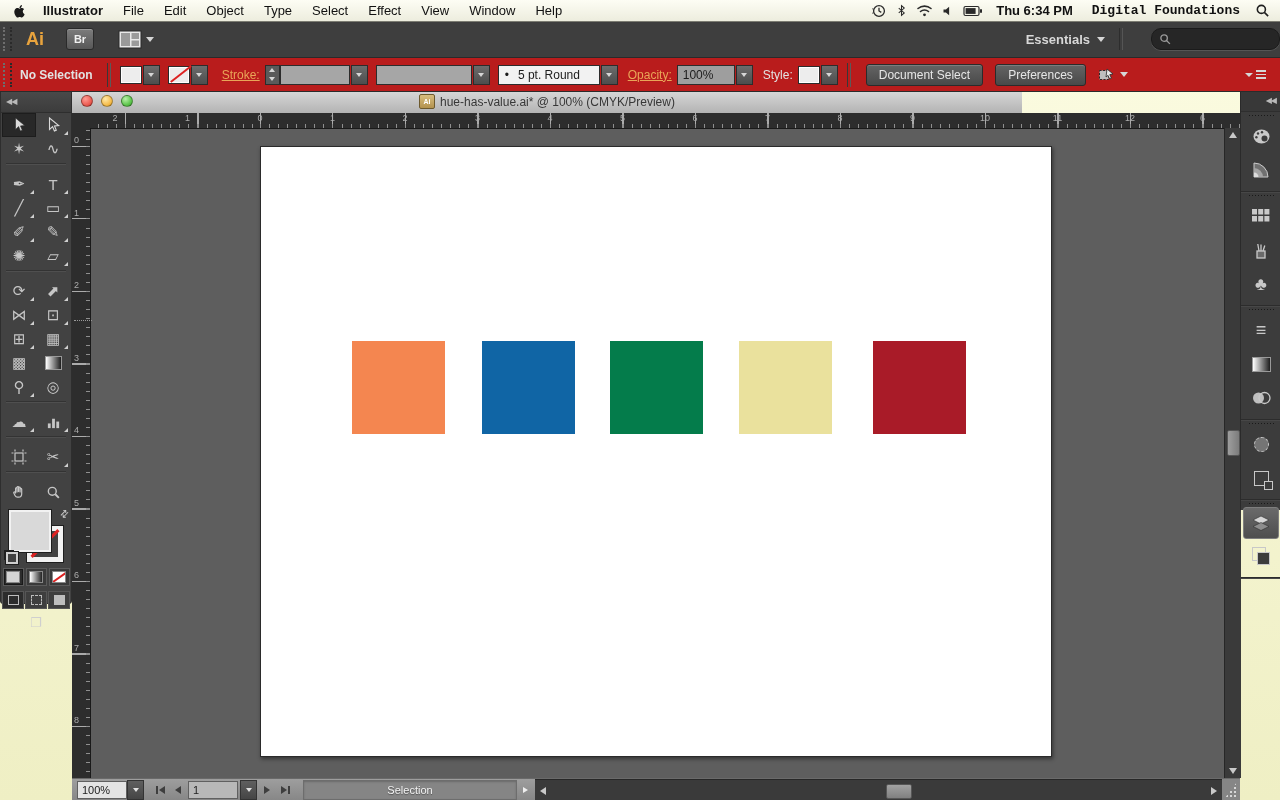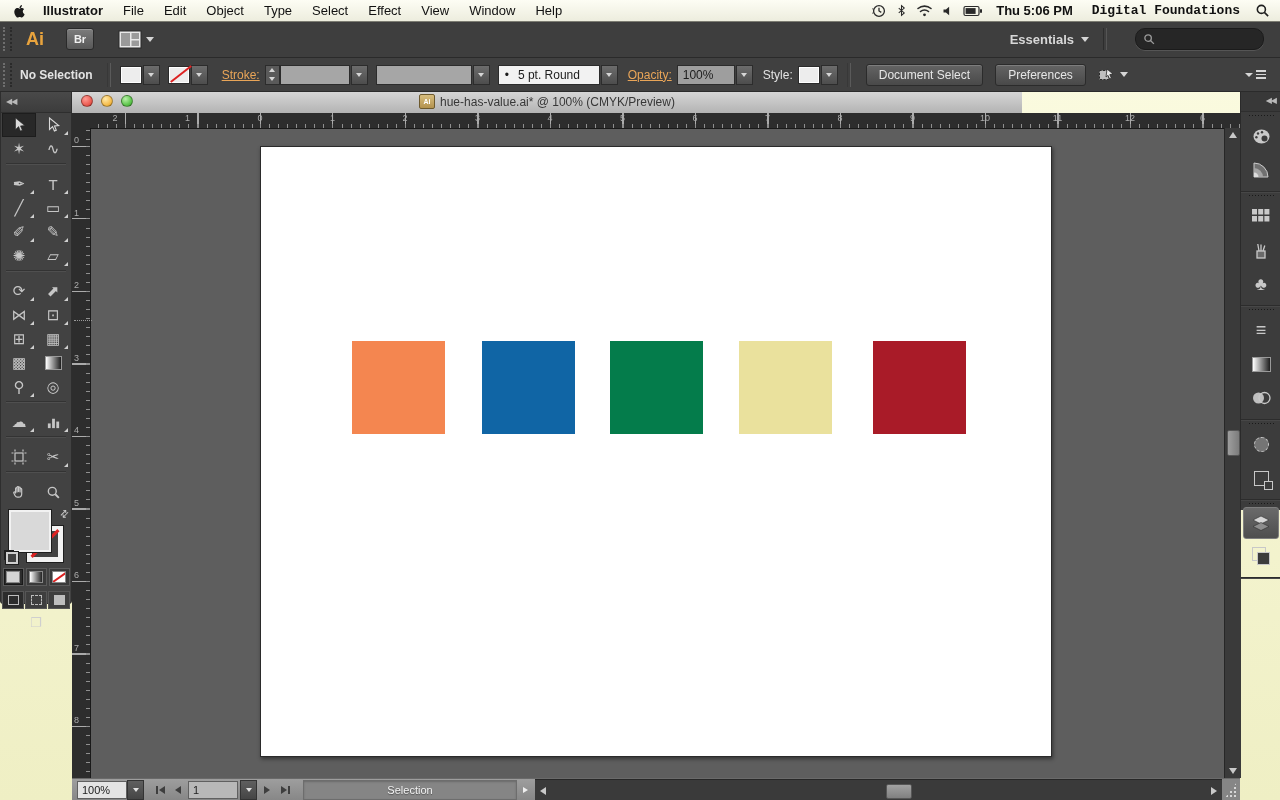--- a/index.html
+++ b/index.html
@@ -22,28 +22,28 @@
   
   .appbar{position:absolute;left:0;top:21px;width:1280px;height:36px;background:#3E3E3E;
     border-bottom:1px solid #2A2A2A;display:flex;align-items:center;z-index:29;color:#CFCFCF;}
   .vgrip{width:5px;height:24px;margin-left:3px;border-left:2px dotted #6e6e6e;border-right:2px dotted #2a2a2a;}
   .ai-logo{margin-left:14px;font-weight:bold;font-size:18px;color:#E8A33D;letter-spacing:0;}
   .br-btn{margin-left:22px;width:26px;height:20px;border-radius:3px;border:1px solid #2a2a2a;
     background:linear-gradient(#7C7C7C,#585858);color:#F0F0F0;font-size:11px;font-weight:bold;
     display:flex;align-items:center;justify-content:center;box-shadow:inset 0 1px 0 #999;}
   .arrange-btn{margin-left:24px;display:flex;align-items:center;gap:4px;}
   .dd{width:0;height:0;border-left:4px solid transparent;border-right:4px solid transparent;border-top:5px solid #D6D6D6;}
-  .ab-right{margin-left:auto;display:flex;align-items:center;padding-right:16px;}
+  .ab-right{margin-left:auto;display:flex;align-items:center;}
   .ab-sep{width:2px;height:22px;border-left:1px solid #2d2d2d;border-right:1px solid #555;margin:0 14px;}
   .workspace{display:flex;align-items:center;gap:7px;font-size:13px;font-weight:bold;color:#D8D8D8;}
   .searchbox{margin-left:14px;width:120px;height:20px;border-radius:10px;background:#262626;
     border:1px solid #1b1b1b;box-shadow:0 1px 0 #555;display:flex;align-items:center;padding-left:7px;}
 
   
-  .controlbar{position:absolute;left:0;top:57px;width:1280px;height:33px;background:#404040;
+  .controlbar{position:absolute;left:0;top:57px;width:1280px;height:33px;background:#b91c1c;
     border-top:1px solid #5E5E5E;border-bottom:1px solid #2B2B2B;display:flex;align-items:center;
     color:#E2E2E2;font-size:12px;z-index:28;}
   .cb-sep{width:2px;height:24px;border-left:1px solid #383838;border-right:1px solid #5a5a5a;margin:0 9px;}
   .cb-label{margin:0 5px;}
   .cb-link{color:#E9A558;text-decoration:underline;margin:0 5px;}
   .swatch{width:20px;height:16px;background:#EDEDED;border:1px solid #2b2b2b;box-shadow:inset 0 0 0 1px #fff;position:relative;}
   .swatch.none:before{content:"";position:absolute;left:-1px;top:6.5px;width:26px;height:2px;background:#D22;transform:rotate(-38deg);}
   .ddbtn{width:15px;height:18px;background:linear-gradient(#6C6C6C,#4D4D4D);border:1px solid #2c2c2c;
     display:flex;align-items:center;justify-content:center;margin-left:1px;}
   .ddbtn .dd{border-top-width:4px;border-left-width:3.5px;border-right-width:3.5px;}
@@ -221,21 +221,21 @@
             <path fill="#2a2a2a" d="M2 6h3.2L9.5 2.4v11.2L5.2 10H2z"></path>
           </svg>
       </span>
       <span class="sticon">
         <svg width="20" height="12" viewBox="0 0 20 12">
             <rect x="1" y="1.5" width="15" height="9" rx="1.5" fill="none" stroke="#2a2a2a" stroke-width="1.2"></rect>
             <rect x="2.6" y="3.1" width="10" height="5.8" fill="#2a2a2a"></rect>
             <rect x="17" y="4" width="2" height="4" rx="1" fill="#2a2a2a"></rect>
           </svg>
       </span>
-      <span class="mb-clock">Thu 5:06 PM</span>
+      <span class="mb-clock">Thu 6:34 PM</span>
       <span class="mb-user">Digital Foundations</span>
       <span class="sticon">
         <svg width="15" height="15" viewBox="0 0 16 16" fill="none" stroke="#1f1f1f" stroke-width="1.7">
             <circle cx="6.8" cy="6.8" r="4.3"></circle>
             <path d="M10 10l4 4"></path>
           </svg>
       </span>
     </span>
   </div>
 

